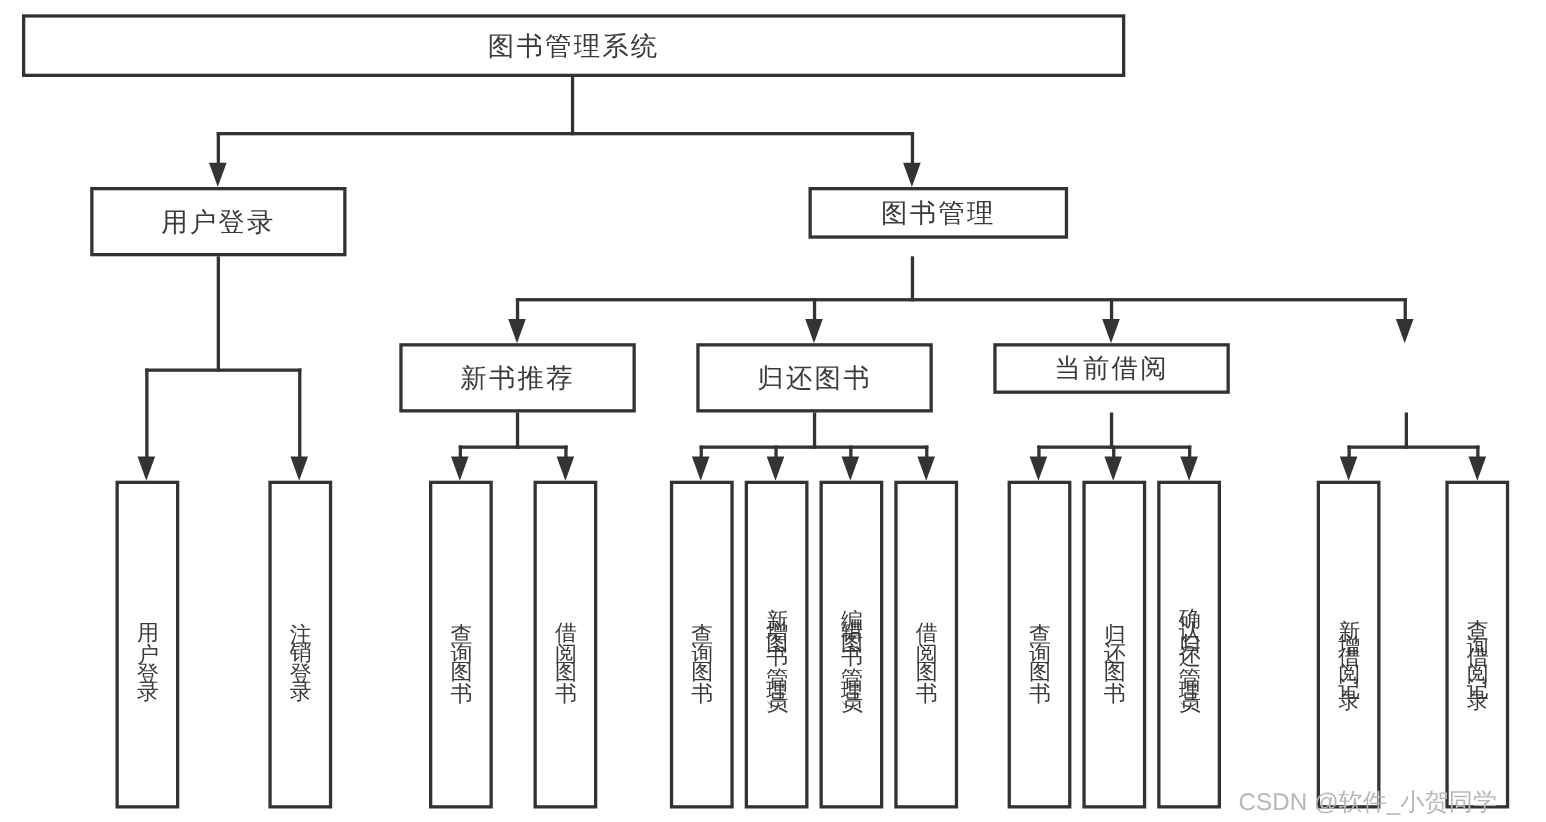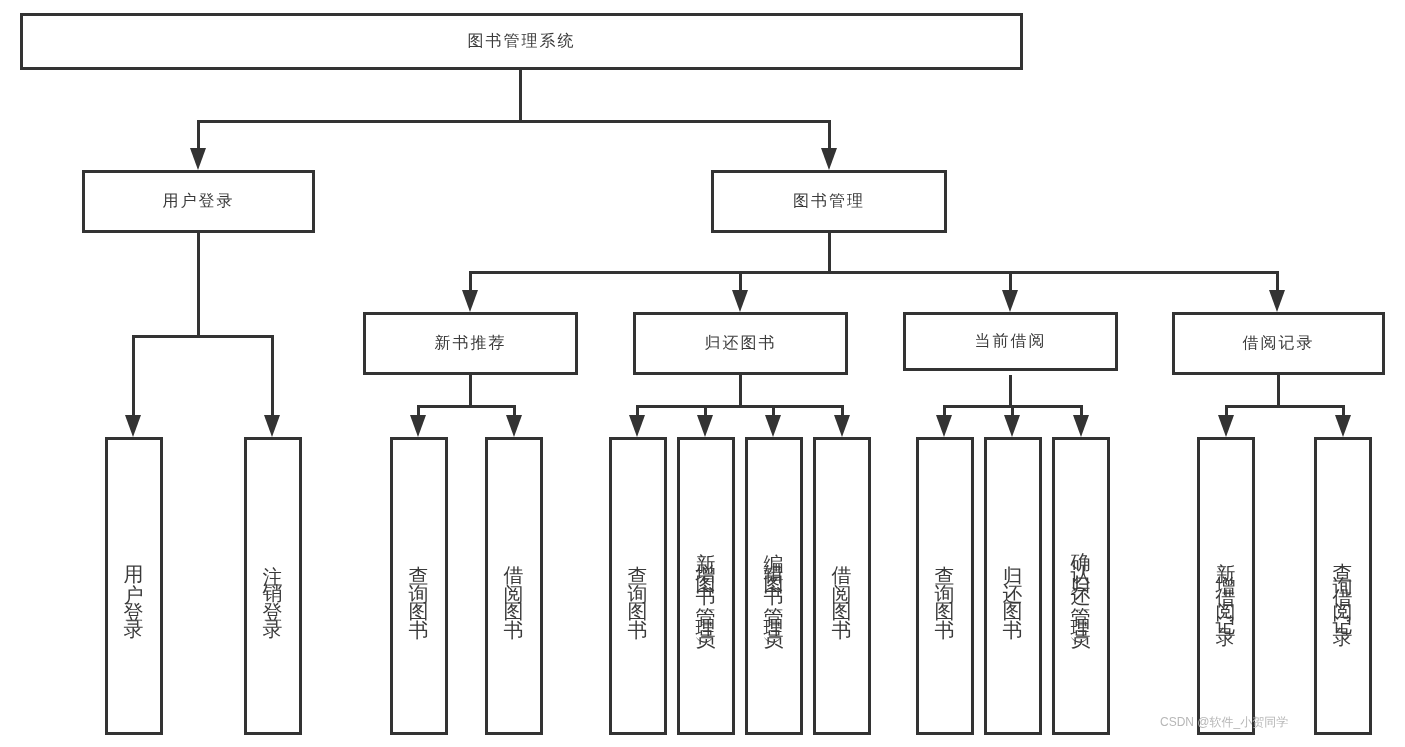--- a/index.html
+++ b/index.html
@@ -12,69 +12,66 @@
   body{font-family:"Liberation Sans","DejaVu Sans",sans-serif;}
   #canvas{
     position:relative;width:1405px;height:747px;background:var(--bg);
     overflow:hidden;
   }
   .box{
     position:absolute;box-sizing:border-box;border:3px solid var(--line);
     background:#fff;display:flex;align-items:center;justify-content:center;
   }
   .lbl{
-    color:var(--text);font-size:16px;letter-spacing:2px;white-space:nowrap;
+    color:var(--text);font-size:24px;letter-spacing:2px;white-space:nowrap;
   }
   .vbox{width:58px;height:298px;top:437px;}
   .vlbl{
     color:var(--text);font-size:20px;
     writing-mode:vertical-rl;text-orientation:mixed;white-space:nowrap;
     line-height:1;
   }
   .ls4{letter-spacing:18px;}
   .ls6{letter-spacing:13px;}
   .ls9{letter-spacing:11px;}
   .line{position:absolute;background:var(--line);}
   .arrow{
     position:absolute;width:0;height:0;
     border-left:8px solid transparent;border-right:8px solid transparent;
     border-top:22px solid var(--line);
   }
   .watermark{
-    position:absolute;left:1160px;top:714px;color:var(--wm);
-    font-size:12px;white-space:nowrap;z-index:5;
+    position:absolute;left:1126px;top:714px;color:var(--wm);
+    font-size:22px;white-space:nowrap;z-index:5;
   }
 </style>
 </head>
 <body>
 
 <div id="canvas">
 
   <div class="box" style="left:20px;top:13px;width:1003px;height:57px;">
     <span class="lbl">图书管理系统</span>
   </div>
 
   <div class="box" style="left:82px;top:170px;width:233px;height:63px;">
     <span class="lbl">用户登录</span>
   </div>
-  <div class="box" style="left:711px;top:170px;width:236px;height:63px;">
+  <div class="box" style="left:735px;top:170px;width:236px;height:47px;">
     <span class="lbl">图书管理</span>
   </div>
 
   <div class="box" style="left:363px;top:312px;width:215px;height:63px;font-family:Liberation Serif, serif;">
     <span class="lbl">新书推荐</span>
   </div>
   <div class="box" style="left:633px;top:312px;width:215px;height:63px;">
     <span class="lbl">归还图书</span>
   </div>
-  <div class="box" style="left:903px;top:312px;width:215px;height:59px;">
+  <div class="box" style="left:903px;top:312px;width:215px;height:46px;">
     <span class="lbl">当前借阅</span>
-  </div>
-  <div class="box" style="left:1172px;top:312px;width:213px;height:63px;">
-    <span class="lbl">借阅记录</span>
   </div>
 
   <div class="box vbox" style="left:105px;">
     <span class="vlbl ls4">用户登录</span>
   </div>
   <div class="box vbox" style="left:244px;">
     <span class="vlbl ls4">注销登录</span>
   </div>
 
   <div class="box vbox" style="left:390px;">

